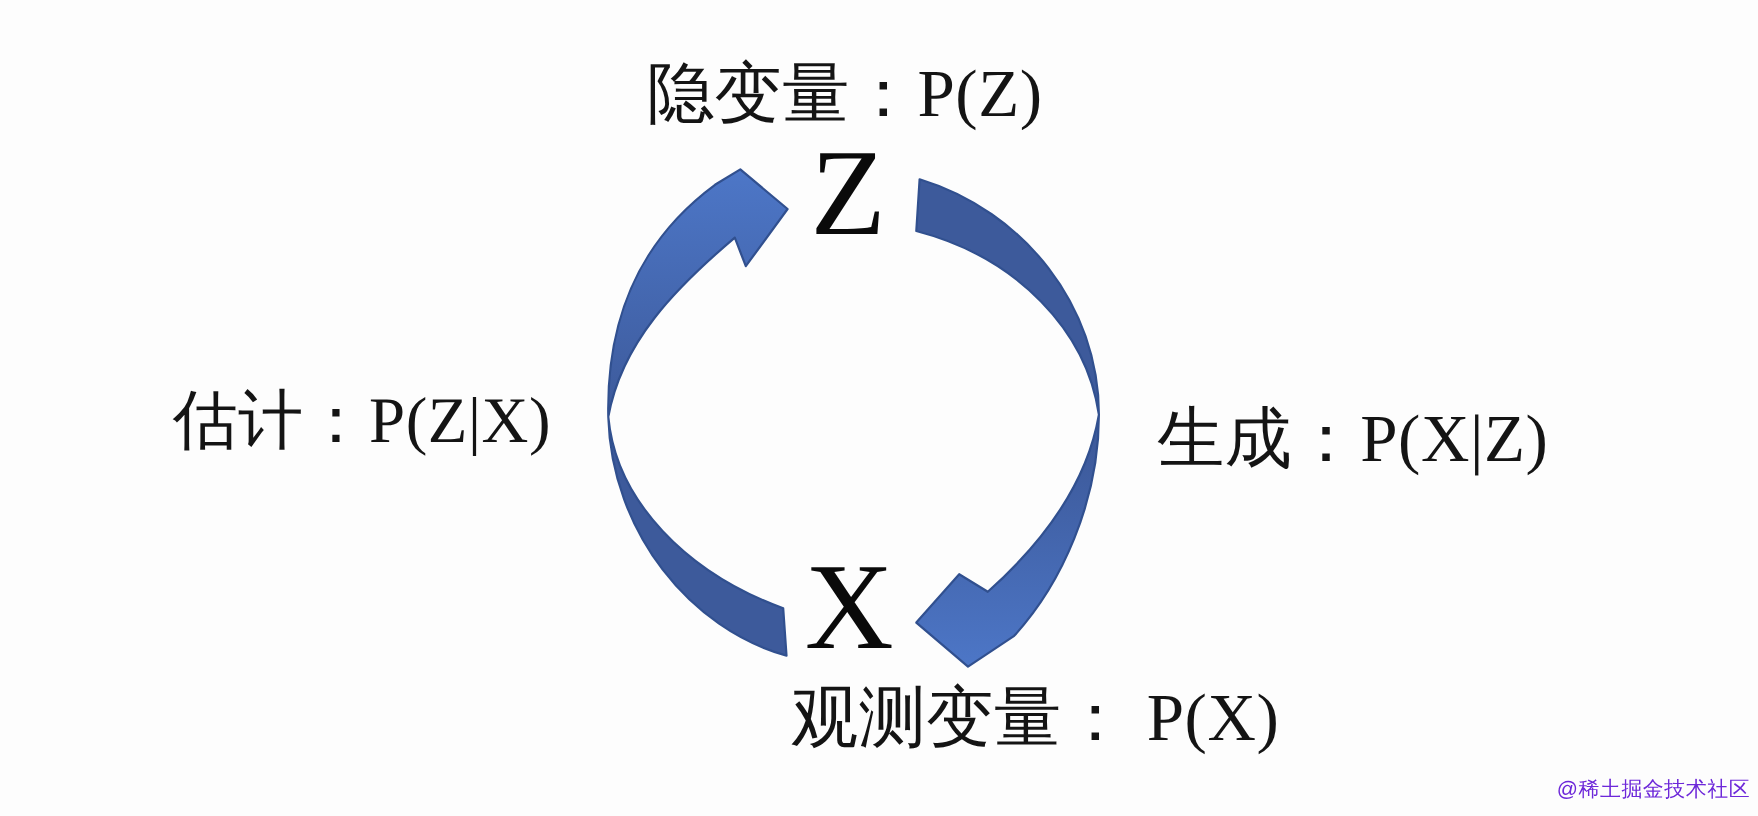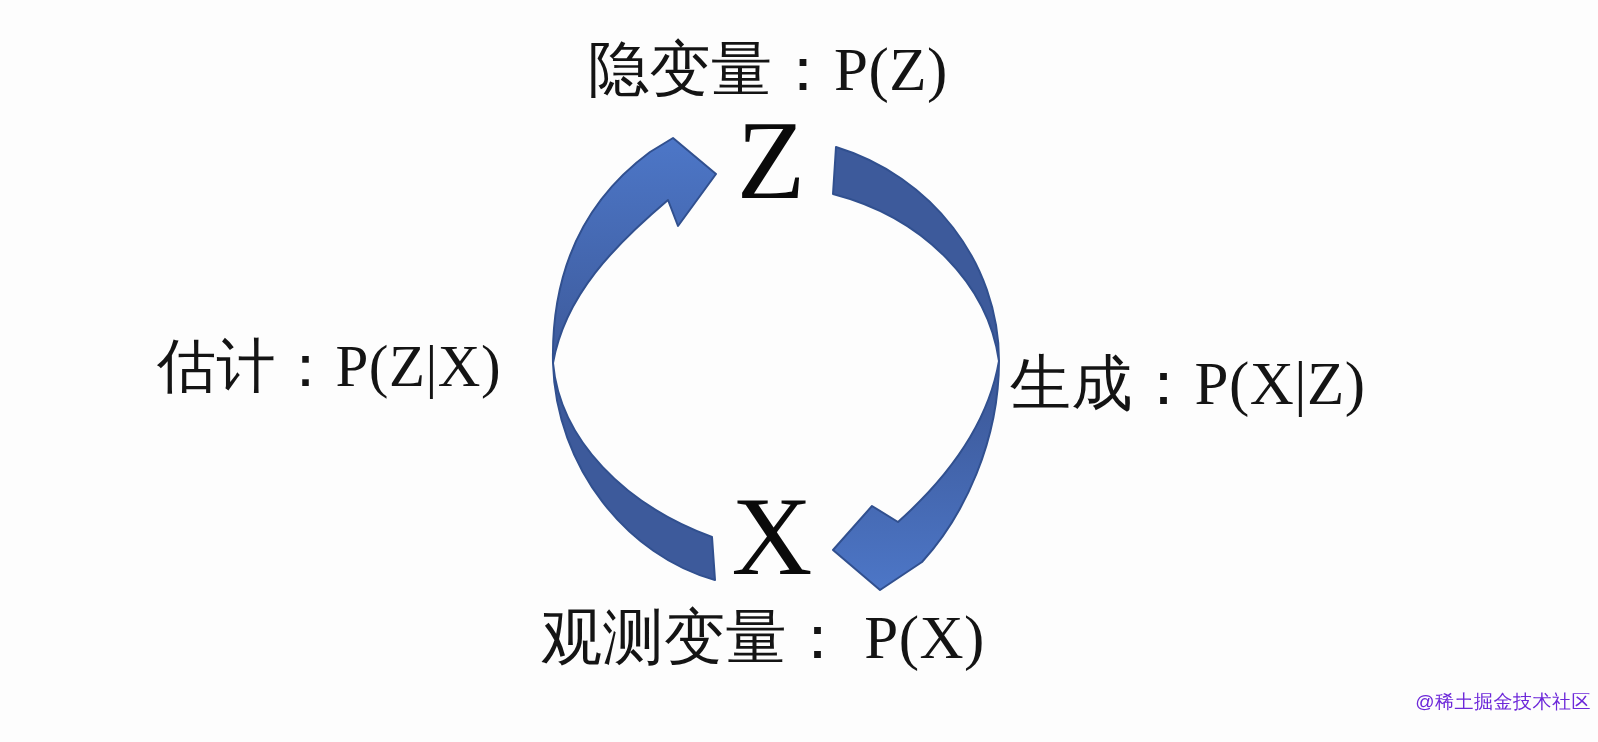--- a/index.html
+++ b/index.html
@@ -8,20 +8,21 @@
     width: 1598px;
     height: 742px;
     background: #fdfdfd;
     overflow: hidden;
     font-family: "Liberation Serif", "DejaVu Serif", serif;
   }
   .stage {
     position: relative;
     width: 1598px;
     height: 726px;
+    margin-top: 16px;
   }
   .arrow-svg {
     position: absolute;
     left: 0;
     top: 0;
   }
   .label {
     position: absolute;
     color: #141414;
     white-space: nowrap;
@@ -34,30 +35,30 @@
     top: 36px;
     font-size: 61px;
     text-align: center;
   }
   .label-left {
     left: 157px;
     top: 334px;
     font-size: 59px;
   }
   .label-right {
-    left: 1010px;
+    left: 1052px;
     top: 350px;
     font-size: 61px;
   }
   .label-bottom {
     left: 363px;
     width: 800px;
     top: 604px;
     font-size: 61px;
-    text-align: center;
+    text-align: right;
   }
   .node {
     position: absolute;
     color: #0a0a0a;
     font-size: 112px;
     line-height: 1;
     width: 400px;
     text-align: center;
   }
   .node-z { left: 571px; top: 104px; }

